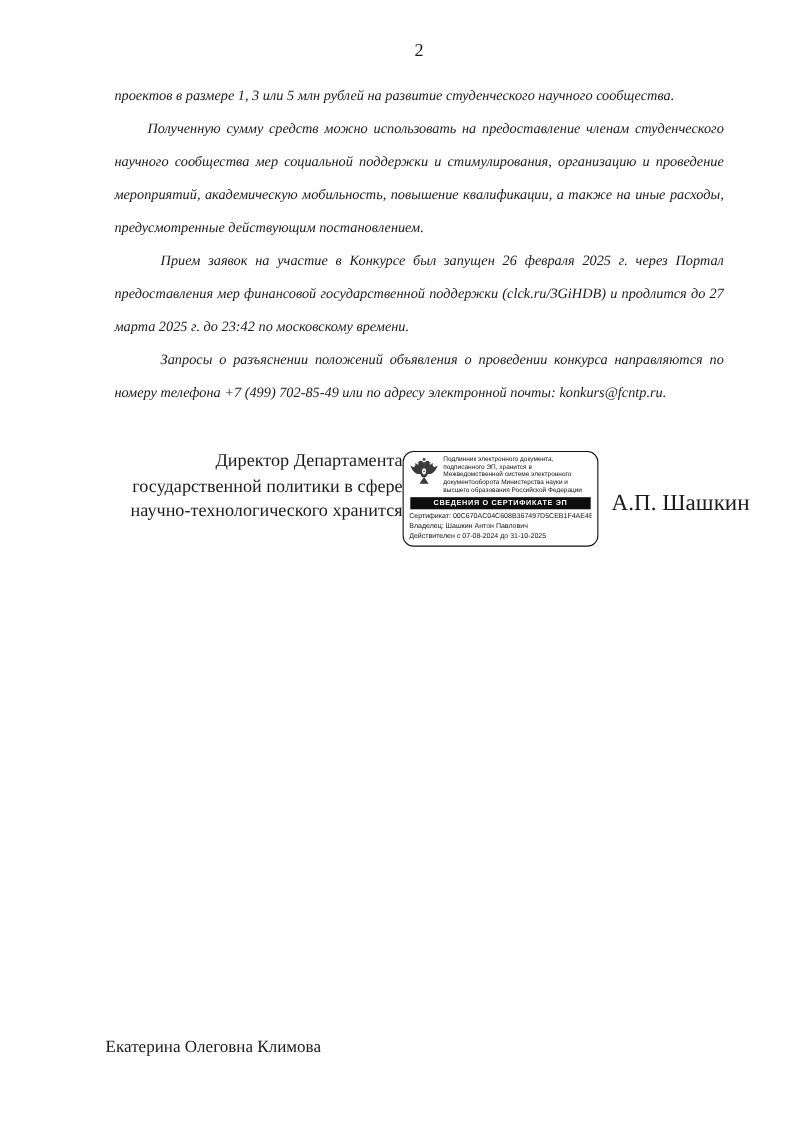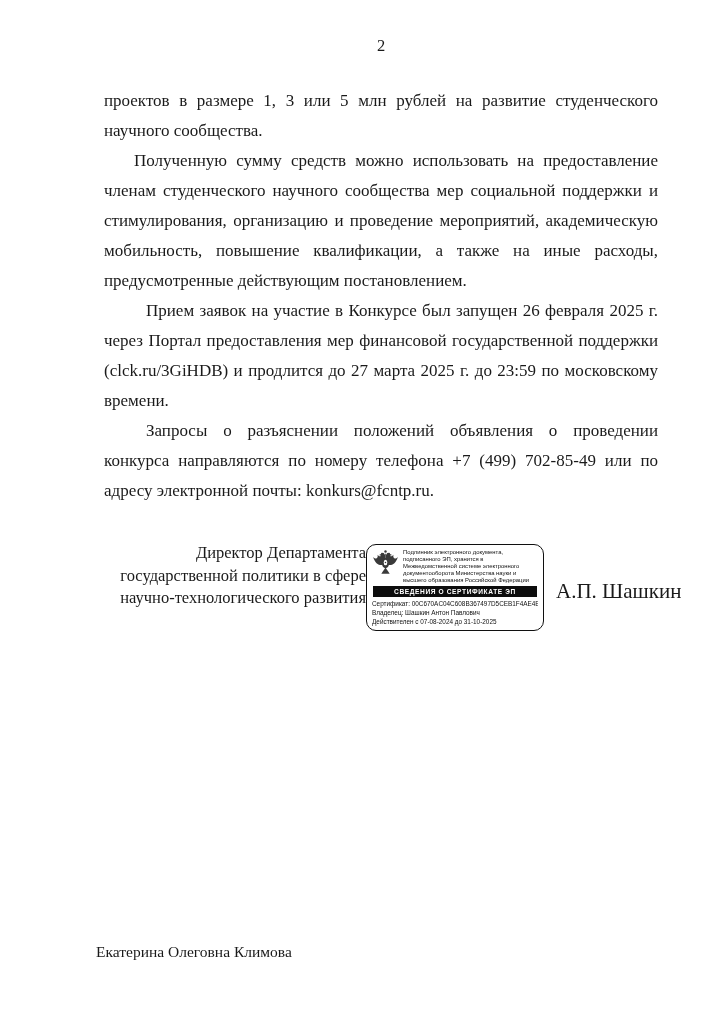--- a/index.html
+++ b/index.html
@@ -21,25 +21,26 @@
     top: 36px;
     width: 554px;
   }
   .page-number {
     text-align: center;
     font-family: "Liberation Serif", serif;
     font-size: 16.5px;
     line-height: 20px;
   }
   .body-text {
-    margin-top: 30px;
+    margin-top: 16px;
     font-family: "Liberation Serif", serif;
-    font-size: 17px;
+    font-size: 13px;
     line-height: 30px;
     text-align: justify;
+    font-style: italic;
   }
   .para { margin: 0; }
   .indent-sm { text-indent: 30px; }
   .indent-lg { text-indent: 42px; }
 
   .signature-row {
     margin-top: 36px;
     display: flex;
     align-items: flex-start;
     font-family: "Liberation Serif", serif;
@@ -119,30 +120,30 @@
 
 <div class="page">
 
   <div class="content">
 
     <div class="page-number">2</div>
 
     <div class="body-text">
       <p class="para">проектов в размере 1, 3 или 5 млн рублей на развитие студенческого научного сообщества.</p>
       <p class="para indent-sm">Полученную сумму средств можно использовать на предоставление членам студенческого научного сообщества мер социальной поддержки и стимулирования, организацию и проведение мероприятий, академическую мобильность, повышение квалификации, а также на иные расходы, предусмотренные действующим постановлением.</p>
-      <p class="para indent-lg">Прием заявок на участие в Конкурсе был запущен 26 февраля 2025 г. через Портал предоставления мер финансовой государственной поддержки (clck.ru/3GiHDB) и продлится до 27 марта 2025 г. до 23:59 по московскому времени.</p>
+      <p class="para indent-lg">Прием заявок на участие в Конкурсе был запущен 26 февраля 2025 г. через Портал предоставления мер финансовой государственной поддержки (clck.ru/3GiHDB) и продлится до 27 марта 2025 г. до 23:42 по московскому времени.</p>
       <p class="para indent-lg">Запросы о разъяснении положений объявления о проведении конкурса направляются по номеру телефона +7 (499) 702-85-49 или по адресу электронной почты: konkurs@fcntp.ru.</p>
     </div>
 
     <div class="signature-row">
 
       <div class="sig-title">
         <div>Директор Департамента</div>
         <div>государственной политики в сфере</div>
-        <div>научно-технологического развития</div>
+        <div>научно-технологического хранится</div>
       </div>
 
       <div class="stamp">
         <div class="stamp-top">
           <span class="emblem">
             <svg viewBox="0 0 48 46" width="27" height="27" aria-hidden="true">
               <g fill="#3a3a3a">
                 <path d="M24 26 C14 30 6 26 2 13 C7 18 11 16 10 9 C14 14 17 13 16 5 C20 10 22.5 10 24 7 Z"></path>
                 <path d="M24 26 C34 30 42 26 46 13 C41 18 37 16 38 9 C34 14 31 13 32 5 C28 10 25.5 10 24 7 Z"></path>
                 <circle cx="19" cy="9" r="3.2"></circle>

